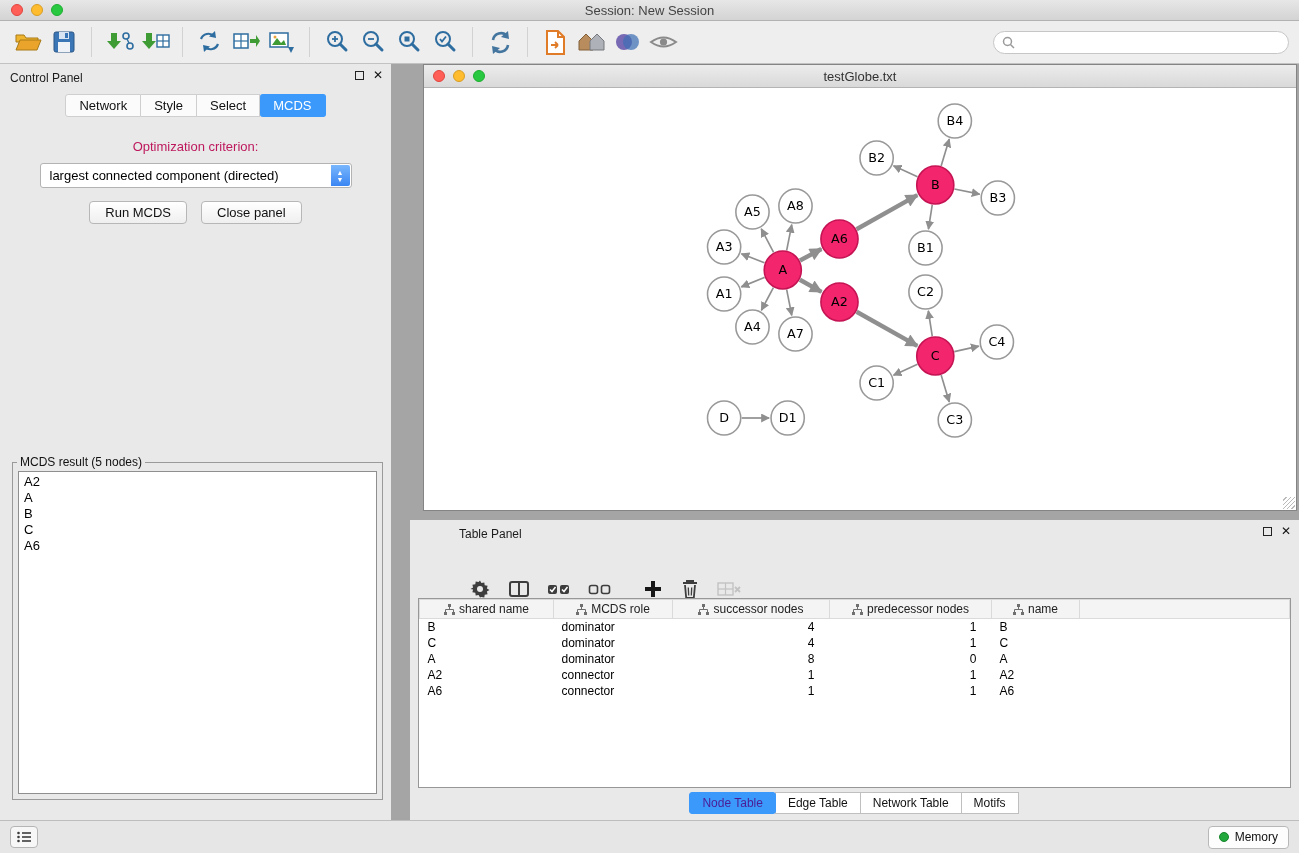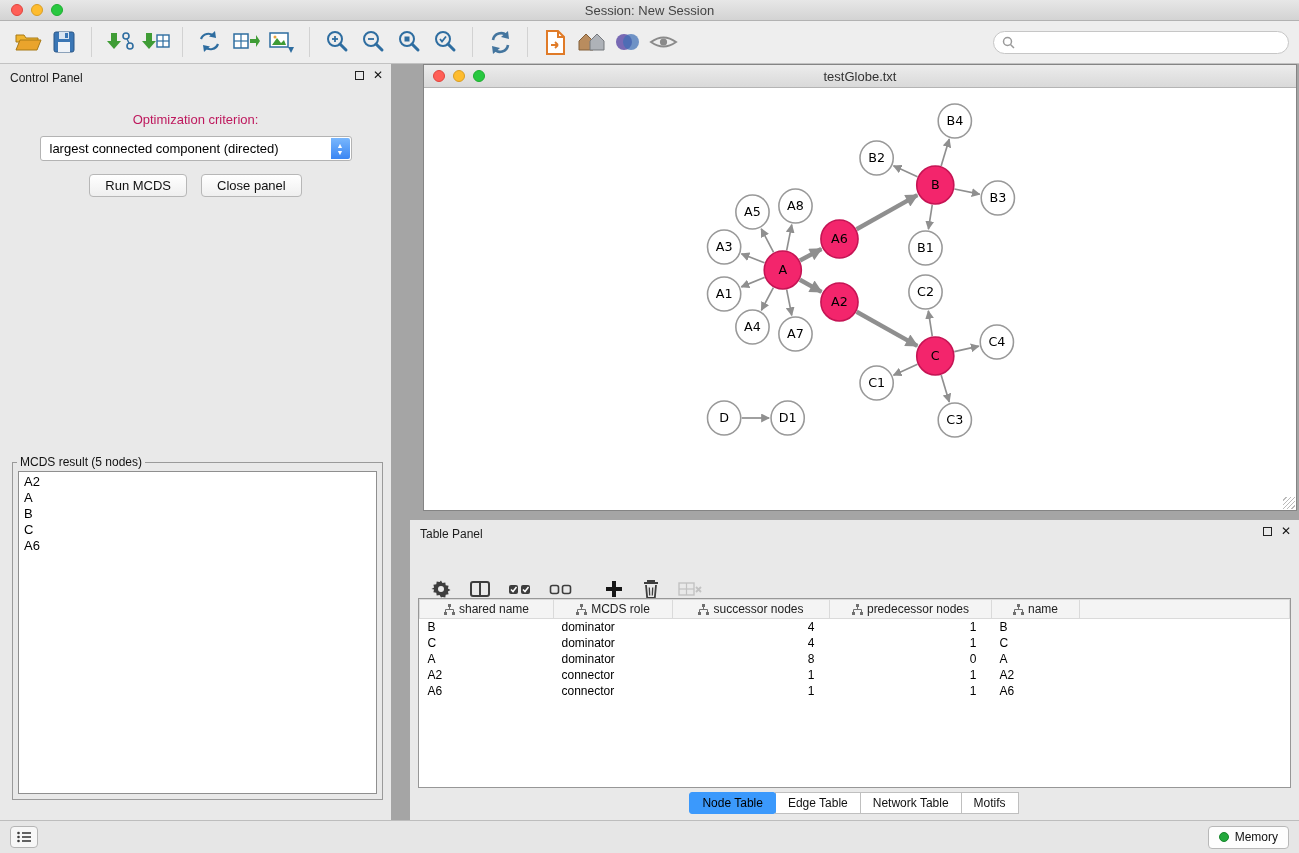--- a/index.html
+++ b/index.html
@@ -70,38 +70,38 @@
   .net-titlebar { height:23px; background:linear-gradient(#ececec,#d9d9d9);
     border-bottom:1px solid #b4b4b4; position:relative; display:flex; align-items:center; }
   .net-titlebar .traffic { margin-left:9px; }
   .net-titlebar .title { position:absolute; left:0; right:0; text-align:center; font-size:13px; color:#333; }
   .net-canvas { position:absolute; left:0; right:0; top:23px; bottom:0; background:#fff; }
   .net-canvas svg { width:100%; height:100%; display:block; }
   svg text { font-family:"DejaVu Sans","Liberation Sans",sans-serif; }
   .resize-grip { position:absolute; right:1px; bottom:1px; width:12px; height:12px;
     background:repeating-linear-gradient(135deg,transparent,transparent 2px,#bbb 2px,#bbb 3px); }
 
-  .table-panel { position:absolute; left:7px; right:0; top:456px; bottom:0; background:#e9e9e9; }
+  .table-panel { position:absolute; left:7px; right:0; top:456px; bottom:0; background:#e9e9e9;padding-left:39px; }
   .tp-toolbar { display:flex; align-items:center; gap:17px; padding:10px 0 8px 20px; }
   .tp-ico { display:flex; align-items:center; justify-content:center; cursor:default; }
   .fx { font-family:"DejaVu Serif","Liberation Serif",serif; font-style:italic;
     font-size:16px; color:#be185d;margin-top:47px; }
   .table-wrap { position:absolute; left:8px; right:8px; top:78px; bottom:32px;
     background:#fff; border:1px solid #979797; overflow:hidden; }
   table { border-collapse:collapse; width:100%; table-layout:fixed; font-size:12px; }
   thead th { background:#f4f4f4; border:1px solid #dadada; height:19px; font-weight:normal;
     color:#222; text-align:center; white-space:nowrap; overflow:hidden; }
   thead th .th-lab { vertical-align:middle; margin-left:4px; }
   thead th svg { vertical-align:middle; }
   tbody td { height:16px; padding:0 8px; color:#000; white-space:nowrap; overflow:hidden; }
   tbody td.num { text-align:right; padding-right:15px; }
   .table-tabs { position:absolute; left:0; right:0; bottom:6px; display:flex; justify-content:center; }
   .tbl-tab { font-size:12px; color:#111; background:#fff; border:1px solid #bfbfbf;
     padding:3px 12px; margin-left:-1px; }
-  .tbl-tab.active { background:#3b99fc; color:#000000; border-color:#3b99fc; border-radius:3px; z-index:1; }
+  .tbl-tab.active { background:#3b99fc; color:#4c1d95; border-color:#3b99fc; border-radius:3px; z-index:1; }
 
   
   .statusbar { position:absolute; left:0; right:0; bottom:0; height:33px;
     background:#e6e6e6; border-top:1px solid #bdbdbd; display:flex; align-items:center; }
   .sb-left-btn { margin-left:10px; width:28px; height:22px; background:#f7f7f7;
     border:1px solid #b5b5b5; border-radius:4px; display:flex; align-items:center; justify-content:center; }
   .memory-btn { margin-left:auto; margin-right:10px; height:23px; background:#fdfdfd;
     border:1px solid #b8b8b8; border-radius:4px; display:flex; align-items:center;
     gap:6px; padding:0 10px; font-size:12px; color:#111;text-align:right; }
   .mem-dot { width:10px; height:10px; border-radius:50%; background:#22a83c; border:1px solid #17862c; }
@@ -252,20 +252,26 @@
   </div>
 
   <div class="control-panel">
     <div class="panel-header">
       <span>Control Panel</span>
       <span class="ph-icons">
         <span class="float-ico"></span>
         <span class="close-ico">✕</span>
       </span>
     </div>
+    <div class="cp-tabs" id="cp-tabs">
+        <div class="cp-tab">Network</div>
+        <div class="cp-tab">Style</div>
+        <div class="cp-tab">Select</div>
+        <div class="cp-tab active">MCDS</div>
+      </div>
     <div class="opt-label">Optimization criterion:</div>
     <div class="dropdown">
       <span>largest connected component (directed)</span>
       <span class="stepper">
           <span>▲</span>
           <span>▼</span>
         </span>
     </div>
     <div class="btn-row">
       <button class="pbtn">Run MCDS</button>

